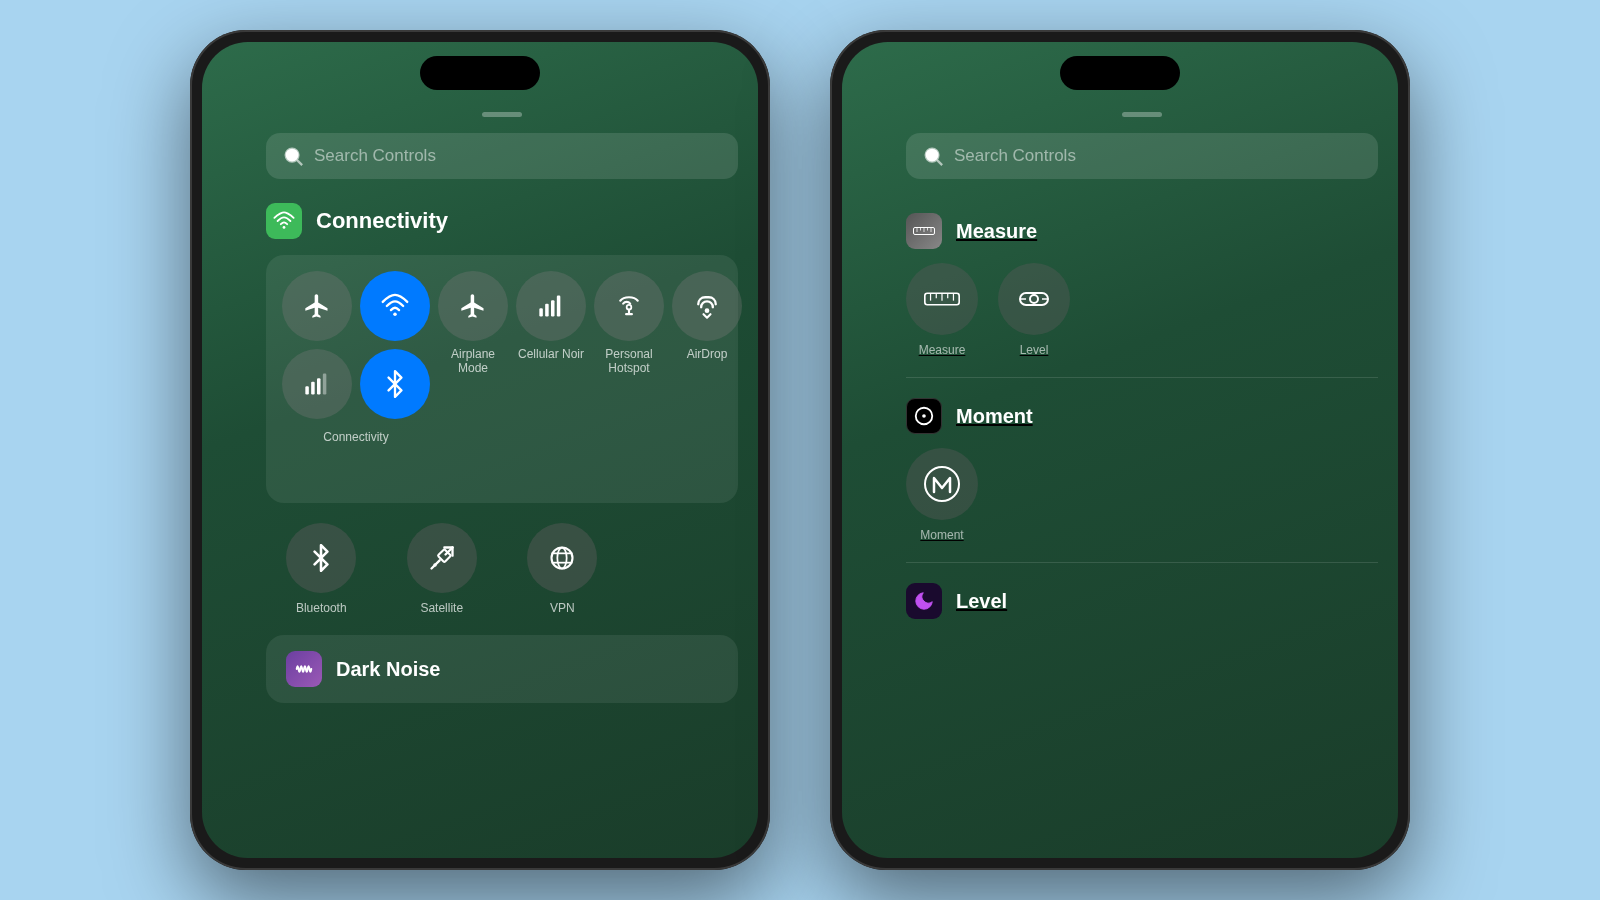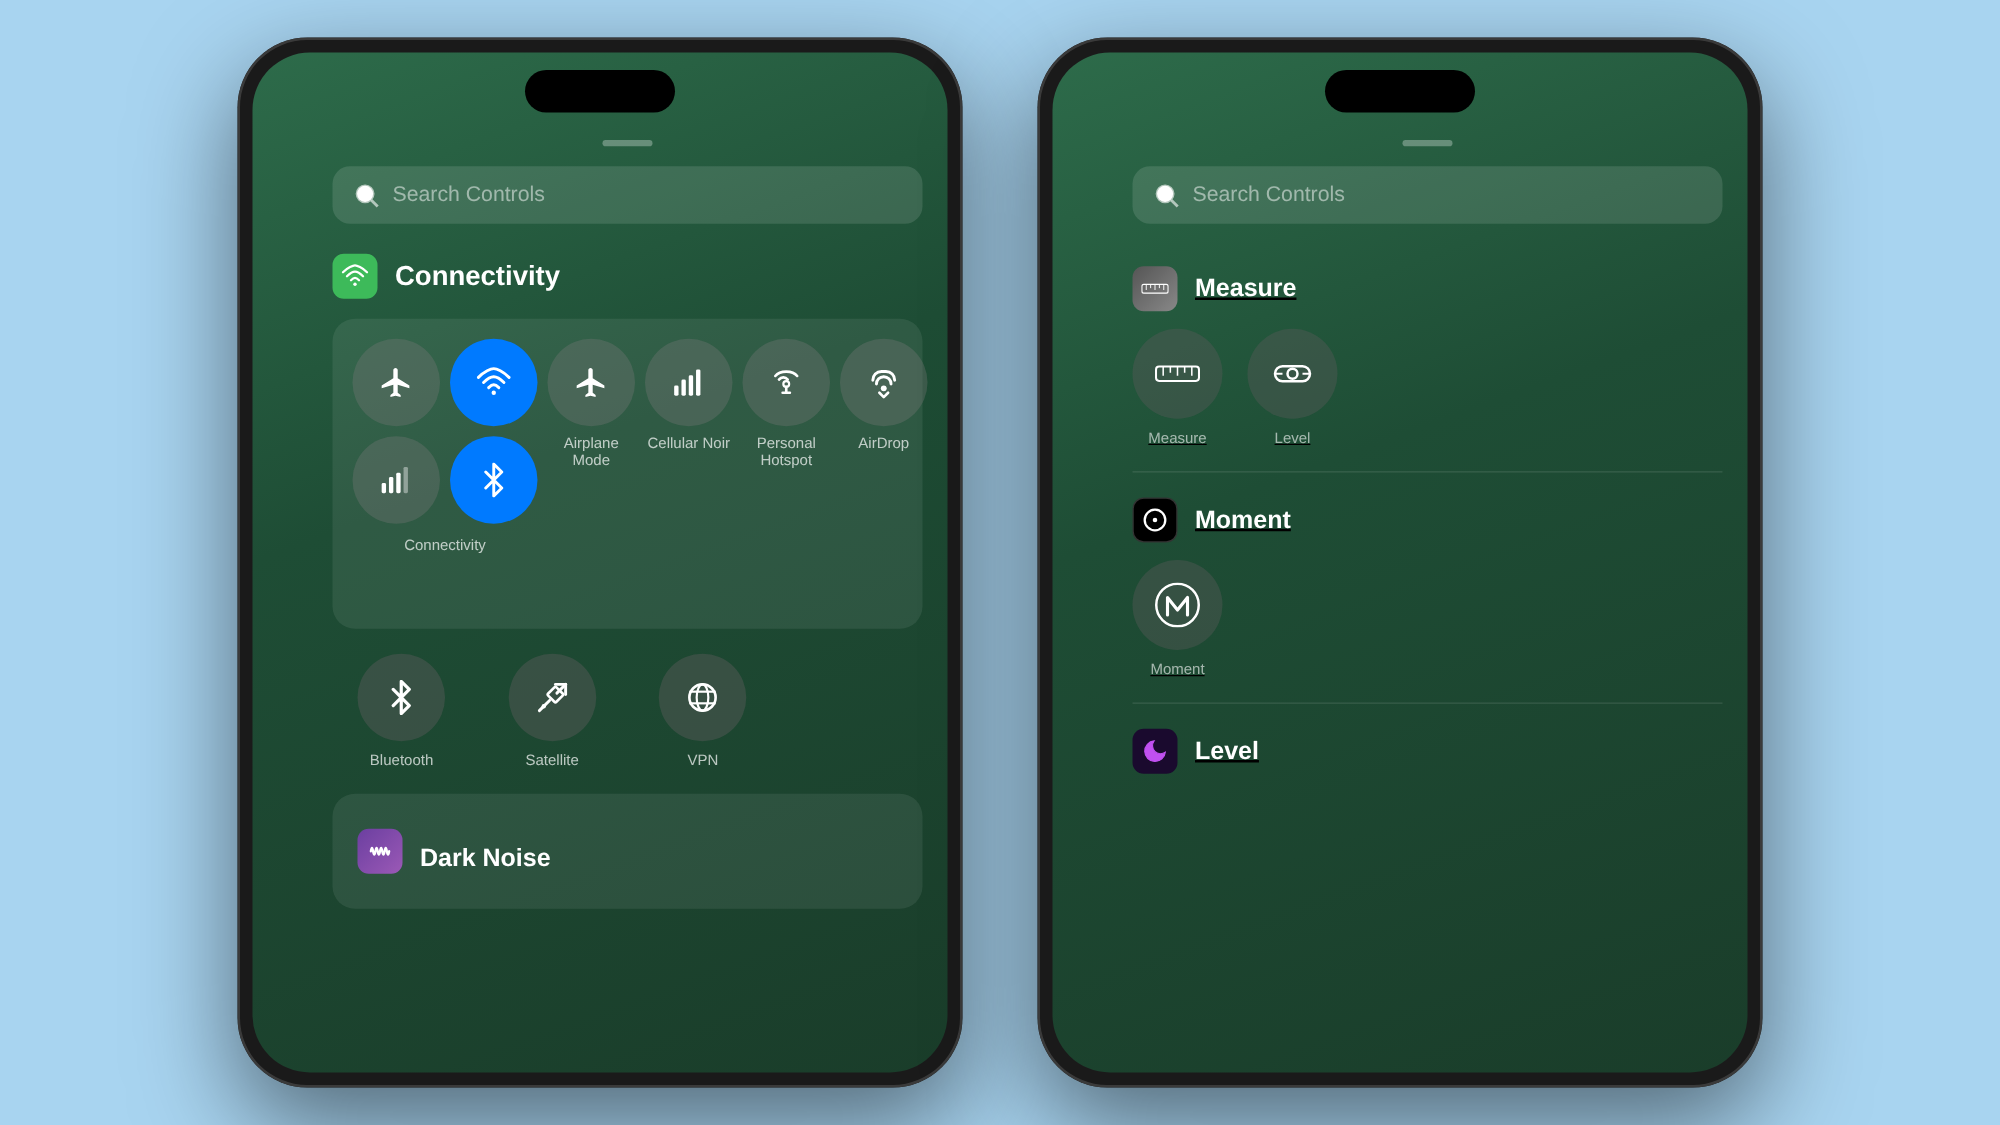--- a/index.html
+++ b/index.html
@@ -193,25 +193,25 @@
 
     .standalone-label {
       color: rgba(255,255,255,0.7);
       font-size: 12px;
       text-align: center;
     }
 
     
     .bottom-section {
       display: flex;
-      align-items: flex-end;
+      align-items: center;
       gap: 14px;
       background: rgba(255,255,255,0.08);
       border-radius: 18px;
-      padding: 28px 20px;
+      padding: 16px 20px;
     }
 
     .bottom-icon {
       width: 36px;
       height: 36px;
       background: linear-gradient(135deg, #6b3fa0, #9b59b6);
       border-radius: 9px;
       display: flex;
       align-items: center;
       justify-content: center;

